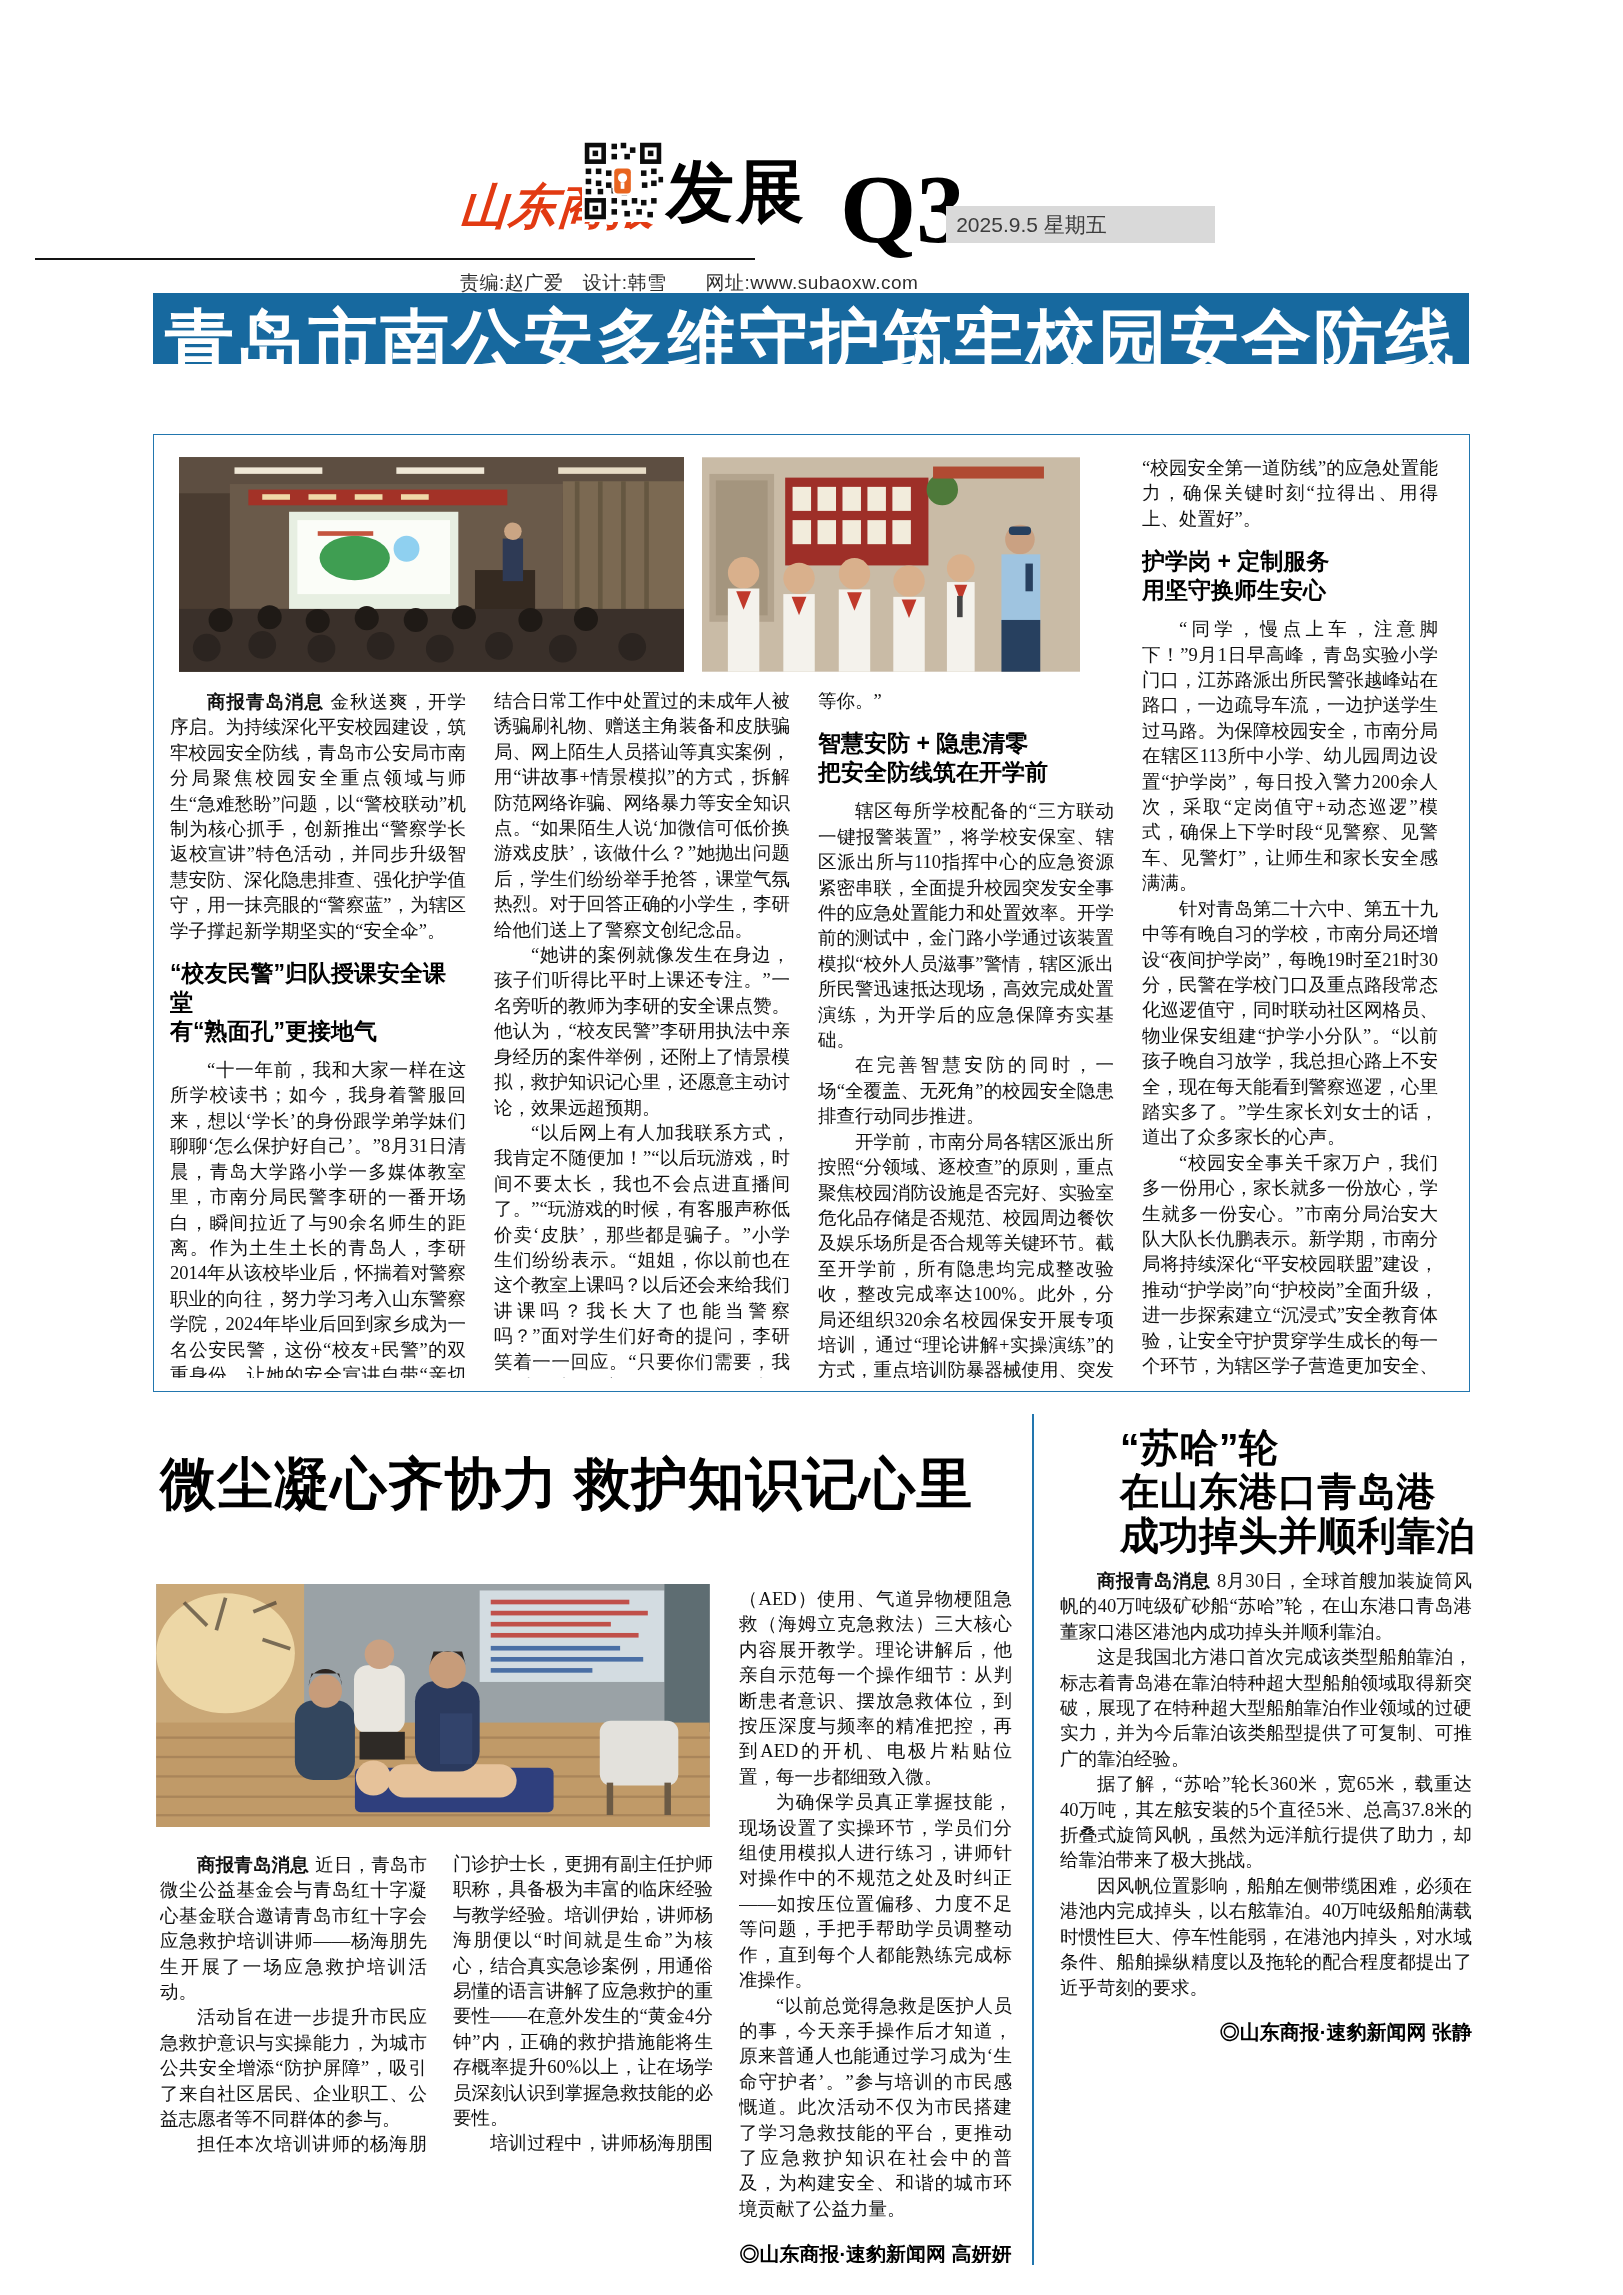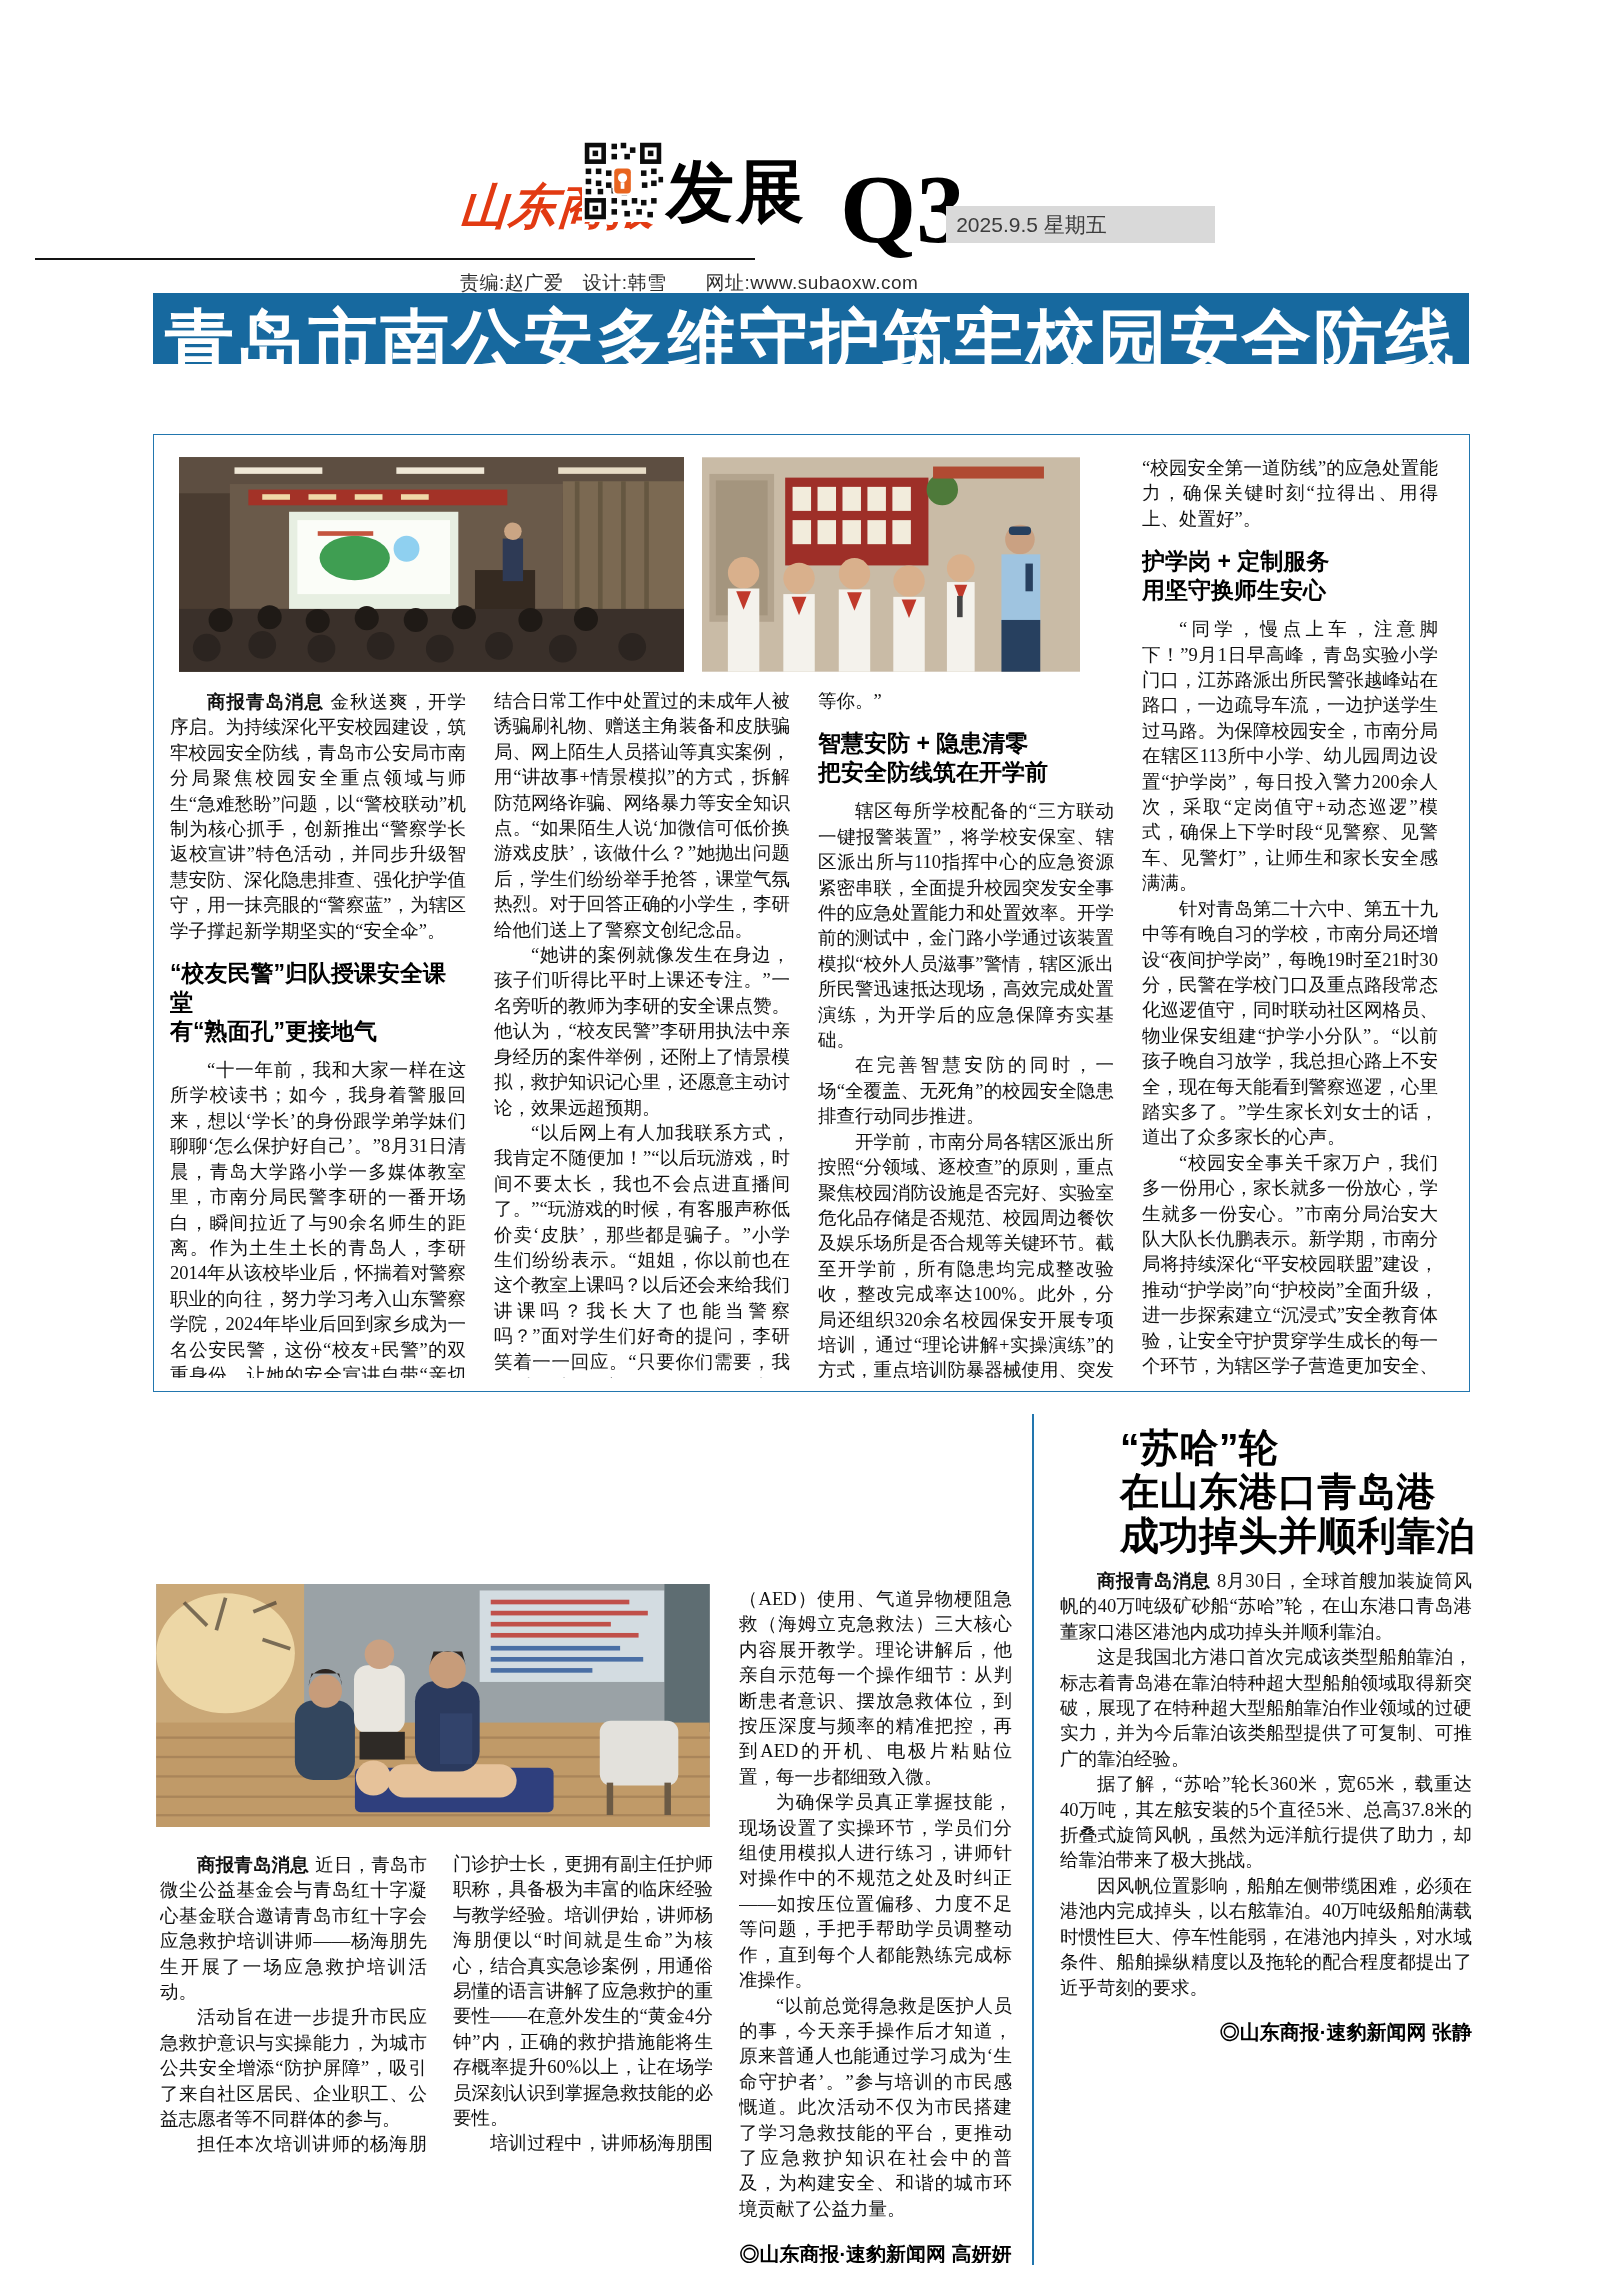--- a/index.html
+++ b/index.html
@@ -242,20 +242,21 @@
   <div class="abs col" style="left:1142px;top:456px;width:296px;height:923px;">
     <p class="cont">“校园安全第一道防线”的应急处置能力，确保关键时刻“拉得出、用得上、处置好”。</p>
     <p class="subhead">护学岗 + 定制服务
 用坚守换师生安心</p>
     <p class="para">“同学，慢点上车，注意脚下！”9月1日早高峰，青岛实验小学门口，江苏路派出所民警张越峰站在路口，一边疏导车流，一边护送学生过马路。为保障校园安全，市南分局在辖区113所中小学、幼儿园周边设置“护学岗”，每日投入警力200余人次，采取“定岗值守+动态巡逻”模式，确保上下学时段“见警察、见警车、见警灯”，让师生和家长安全感满满。</p>
     <p class="para">针对青岛第二十六中、第五十九中等有晚自习的学校，市南分局还增设“夜间护学岗”，每晚19时至21时30分，民警在学校门口及重点路段常态化巡逻值守，同时联动社区网格员、物业保安组建“护学小分队”。“以前孩子晚自习放学，我总担心路上不安全，现在每天能看到警察巡逻，心里踏实多了。”学生家长刘女士的话，道出了众多家长的心声。</p>
     <p class="para">“校园安全事关千家万户，我们多一份用心，家长就多一份放心，学生就多一份安心。”市南分局治安大队大队长仇鹏表示。新学期，市南分局将持续深化“平安校园联盟”建设，推动“护学岗”向“护校岗”全面升级，进一步探索建立“沉浸式”安全教育体验，让安全守护贯穿学生成长的每一个环节，为辖区学子营造更加安全、和谐的学习生活环境。</p>
 
   </div>
 
+  <div class="abs a2title">微尘凝心齐协力 救护知识记心里</div>
 
   <div class="abs photo" style="left:156px;top:1584px;width:554px;height:243px;">
     <svg width="554" height="243" viewBox="0 0 1198 526">
       <rect width="1198" height="526" fill="#9aa2a6"></rect>
       <rect x="0" y="0" width="320" height="526" fill="#caa877"></rect>
       <ellipse cx="150" cy="150" rx="150" ry="130" fill="#f3dfae" opacity="0.85"></ellipse>
       <g stroke="#4a3f33" stroke-width="8" opacity="0.7">
         <line x1="60" y1="40" x2="110" y2="90"></line>
           <line x1="150" y1="30" x2="130" y2="100"></line>
         <line x1="210" y1="60" x2="260" y2="40"></line>

